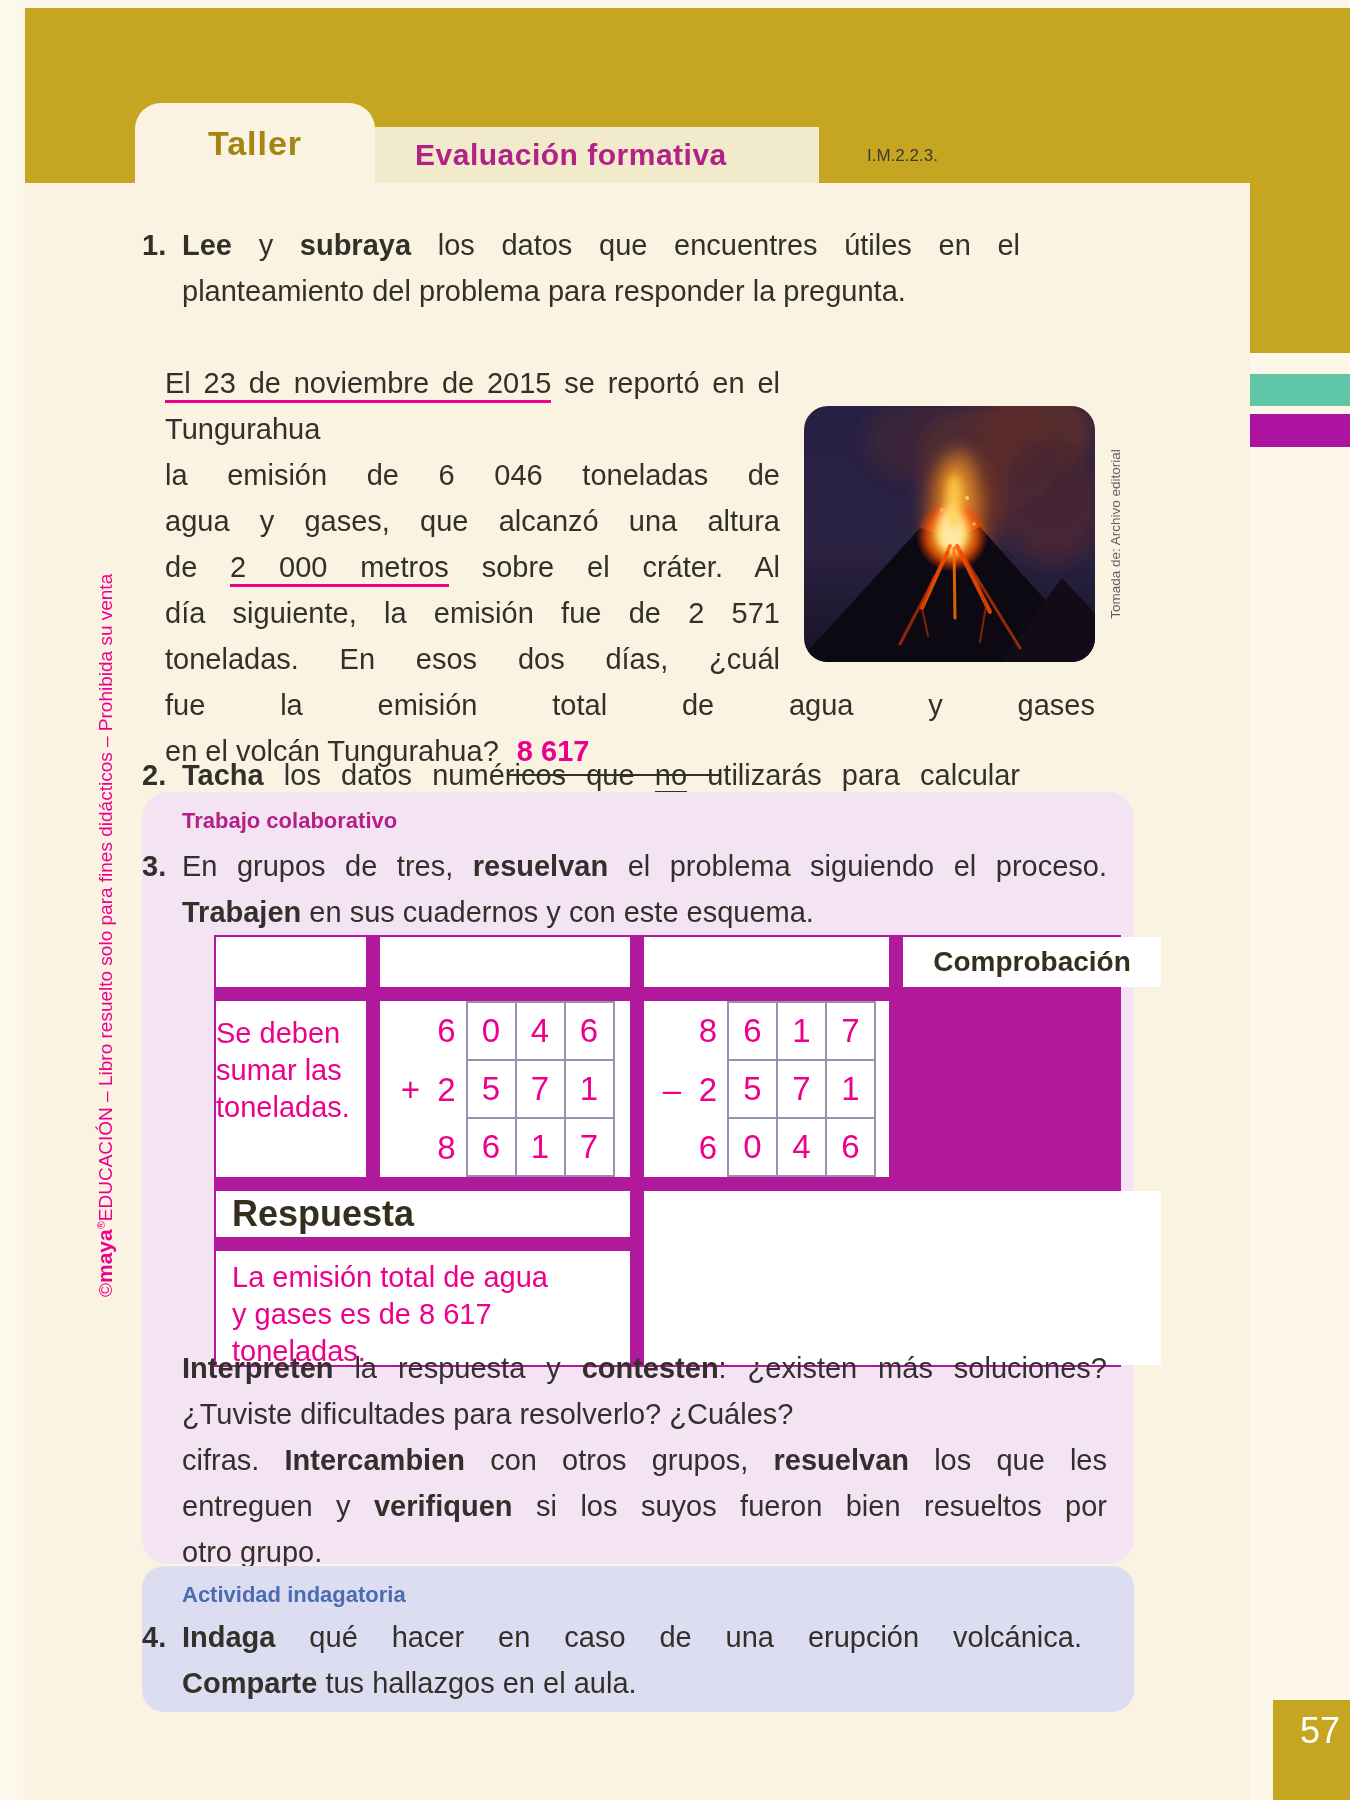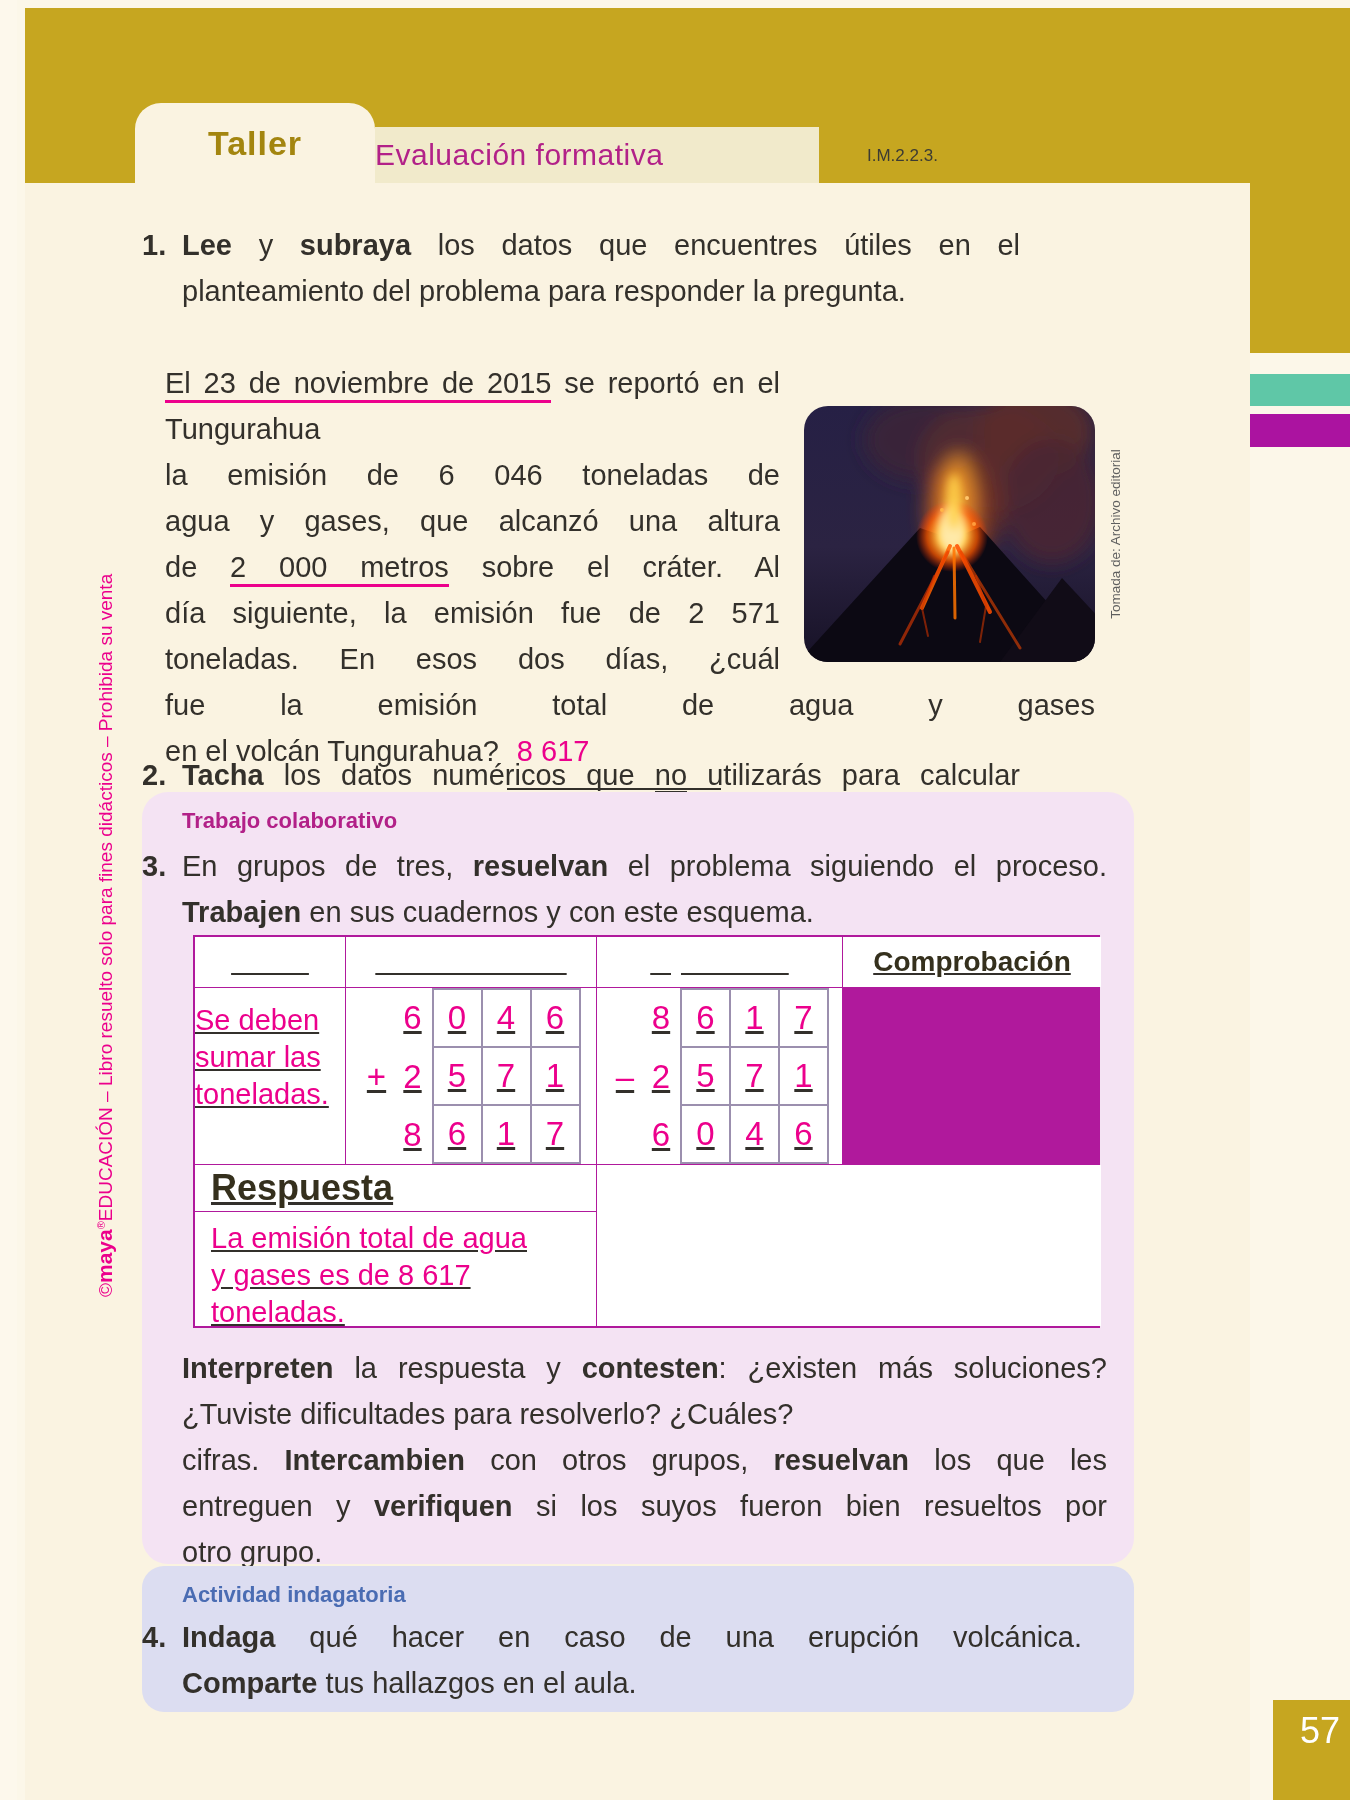--- a/index.html
+++ b/index.html
@@ -11,52 +11,52 @@
   .gold-band{left:8px;top:8px;width:1338px;height:175px;background:var(--gold);}
   .gold-col{left:1233px;top:183px;width:113px;height:170px;background:var(--gold);}
   .teal-bar{left:1233px;top:374px;width:117px;height:32px;background:var(--teal);}
   .magenta-bar{left:1233px;top:414px;width:117px;height:33px;background:var(--barmagenta);}
   .content{left:8px;top:183px;width:1225px;height:1617px;background:var(--cream);}
   .tab{left:118px;top:103px;width:240px;height:80px;background:var(--cream);
        border-radius:26px 26px 0 0;display:flex;align-items:center;justify-content:center;}
   .tab-label{font-size:34px;font-weight:bold;color:#a3850f;letter-spacing:1px;}
   .sub-band{left:358px;top:127px;width:444px;height:56px;background:var(--band);
             display:flex;align-items:center;}
-  .sub-label{font-size:30px;font-weight:normal;color:var(--magenta);letter-spacing:.5px;}
+  .sub-label{font-size:30px;font-weight:bold;color:var(--magenta);padding-left:40px;letter-spacing:.5px;}
   .code{left:850px;top:146px;font-size:17px;color:#3c3b33;}
 
   
   .body-text{font-size:29px;line-height:46px;color:#33302b;}
   .tline{text-align:left;}
   .just{text-align:justify;text-align-last:justify;}
   .b{font-weight:bold;}
   .u-pink{border-bottom:3px solid var(--pink);padding-bottom:1px;}
   .u-dark{border-bottom:2px solid #33302b;}
   .sup{font-size:11px;vertical-align:super;}
   .answer{color:var(--pink);border-bottom:2px solid #33302b;display:inline-block;
-          min-width:200px;padding:0 4px 14px 10px;}
+          min-width:200px;padding:0 4px 0 10px;font-weight:bold;}
   .item-num{width:38px;text-align:left;font-weight:bold;font-size:29px;line-height:46px;}
 
   
   .problem{left:148px;top:360px;width:930px;}
   .photo-wrap{float:right;width:291px;height:256px;margin:46px 0 10px 24px;}
   .photo{width:291px;height:256px;border-radius:24px;overflow:hidden;display:block;}
   .caption{left:982px;top:523px;width:240px;height:22px;transform:rotate(-90deg);
            font-size:13.5px;color:#5f5f5f;text-align:center;}
 
   
   .pink-box{left:125px;top:792px;width:992px;height:772px;background:var(--pinkbox);border-radius:26px;}
   .box-label{font-size:22px;font-weight:bold;}
   .collab-label{left:165px;top:808px;color:var(--magenta);}
   .inquiry-label{left:165px;top:1582px;color:var(--bluelabel);}
 
   
-  .vtable{left:176px;top:935px;width:903px;display:grid;
+  .vtable{left:197px;top:935px;width:903px;display:grid;
           grid-template-columns:150px 250px 245px 258px;grid-template-rows:50px 176px 46px 114px;
-          gap:1px;background:var(--tborder);border:2px solid var(--tborder);text-decoration:underline;}
+          gap:14px;background:var(--tborder);border:2px solid var(--tborder);}
   .vtable > div{background:#fff;}
   .th{display:flex;align-items:center;justify-content:center;font-size:28px;font-weight:bold;color:#fff;}
   .th-datos{background:var(--cyan);}
   .th-razon{background:var(--green);}
   .th-oper{background:var(--purple);}
   .th-comp{background:var(--yellow);color:#35301d;}
   .cell-datos{padding:10px 0 0 16px;font-size:29px;line-height:39px;color:var(--pink);}
   .cell-razon{padding:14px 0 0 0;font-size:29px;line-height:37px;color:var(--pink);text-align:center;}
   .cell-grid{display:flex;align-items:center;justify-content:center;}
   .resp-h{grid-column:1/3;background:var(--orange);display:flex;align-items:center;

